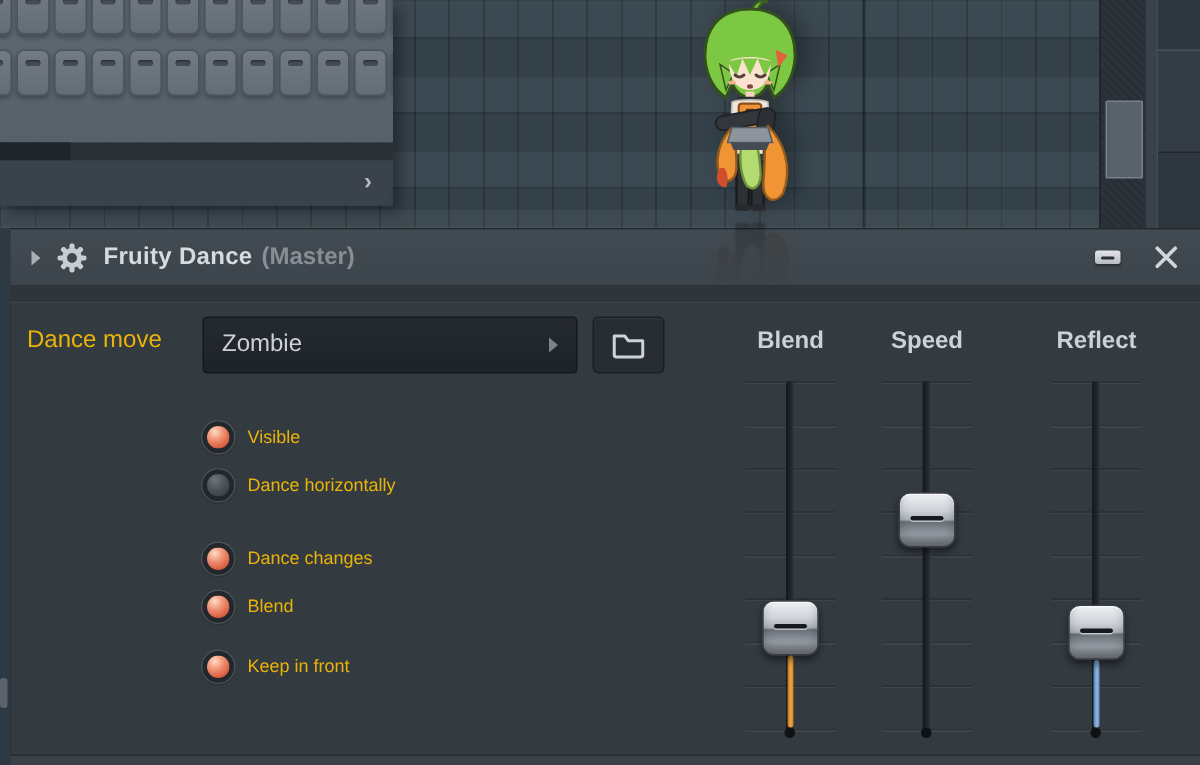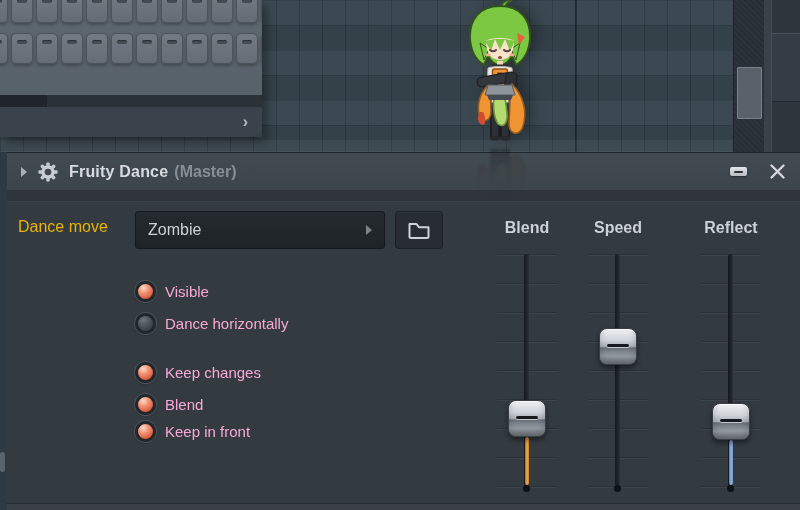--- a/index.html
+++ b/index.html
@@ -90,21 +90,21 @@
   .folder-btn{position:absolute;left:388px;top:10px;width:48px;height:38px;box-sizing:border-box;
     background:#272d33;border:1px solid #1b2025;border-radius:4px;
     display:flex;align-items:center;justify-content:center;
     box-shadow:inset 0 1px 0 rgba(255,255,255,0.05);}
   
   .check-row{position:absolute;left:128px;display:flex;align-items:center;gap:9px;height:22px;}
   .led{width:15px;height:15px;border-radius:50%;border:3px solid #22272c;flex:0 0 auto;
     box-shadow:0 0 0 1px #4a5158,0 1px 2px rgba(0,0,0,0.45);}
   .led.on{background:radial-gradient(circle at 35% 26%,#ffdcc8 0%,#f2977a 34%,#dd5f41 72%,#b23f2b 100%);}
   .led.off{background:radial-gradient(circle at 35% 26%,#6e767d 0%,#4a5157 48%,#2f353a 100%);}
-  .check-label{color:#f9a8d4;font-size:15px;}
+  .check-label{color:#eab308;font-size:12px;}
   
   .slider-col{position:absolute;top:0;width:60px;height:300px;}
   .slider-label{position:absolute;left:0;top:18px;width:100%;text-align:center;
     color:#ccd1d6;font-size:16px;font-weight:600;}
   .ticks{position:absolute;left:0;top:53px;width:60px;height:236px;
     background-image:repeating-linear-gradient(180deg,
       rgba(0,0,0,0.16) 0 1px, rgba(255,255,255,0.05) 1px 2px, transparent 2px 29px);}
   .track{position:absolute;left:27px;top:53px;width:5px;height:234px;border-radius:3px;
     background:linear-gradient(90deg,#15181c 0%,#23282d 70%,#2d3338 100%);}
   .track-dot{position:absolute;left:26px;top:284px;width:7px;height:7px;border-radius:50%;background:#0f1215;}
@@ -294,27 +294,27 @@
       <div class="check-row" style="top:79px">
         <span class="led on"></span>
         <span class="check-label">Visible</span>
       </div>
       <div class="check-row" style="top:111px">
         <span class="led off"></span>
         <span class="check-label">Dance horizontally</span>
       </div>
       <div class="check-row" style="top:160px">
         <span class="led on"></span>
-        <span class="check-label">Keep changes</span>
+        <span class="check-label">Dance changes</span>
       </div>
       <div class="check-row" style="top:192px">
         <span class="led on"></span>
         <span class="check-label">Blend</span>
       </div>
-      <div class="check-row" style="top:219px">
+      <div class="check-row" style="top:232px">
         <span class="led on"></span>
         <span class="check-label">Keep in front</span>
       </div>
 
       <div class="slider-col" style="left:490px">
         <span class="slider-label">Blend</span>
         <div class="ticks"></div>
         <div class="track"></div>
         <div class="track-dot"></div>
         <div class="fill blend" style="top:236px;height:48px"></div>

